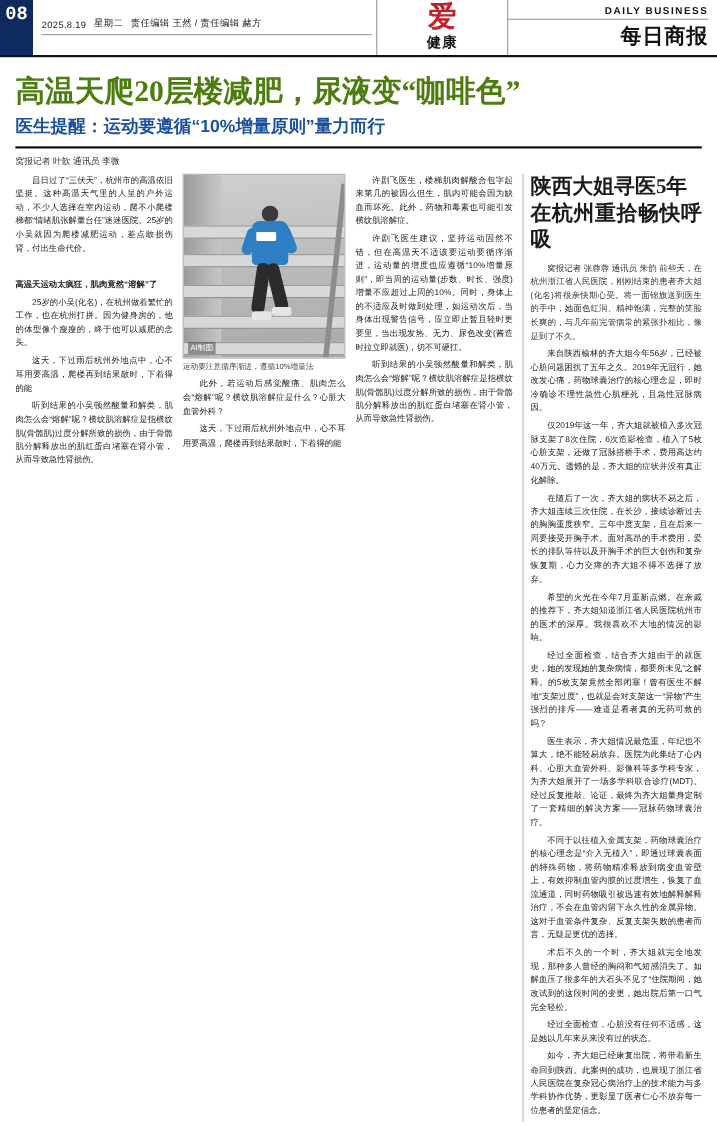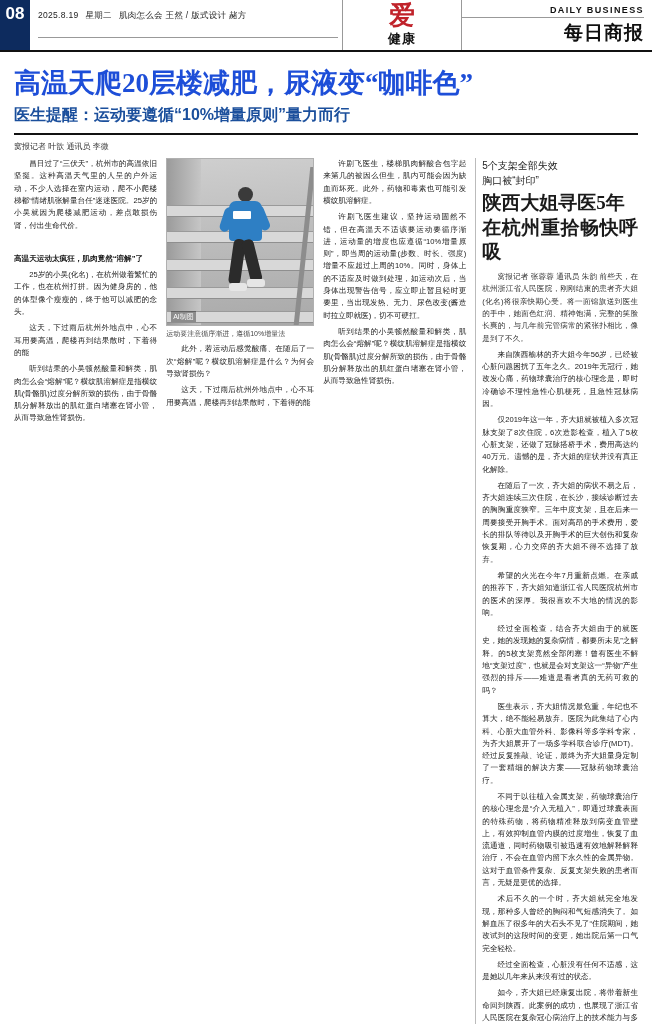--- a/index.html
+++ b/index.html
@@ -30,37 +30,38 @@
   .page-num {
     width: 30px;
     background: #0d2b5e;
     color: #fff;
     font-size: 17px;
     font-weight: bold;
     display: flex;
     align-items: flex-start;
     justify-content: center;
     padding-top: 4px;
-    font-family: Liberation Sans, sans-serif;
+    font-family: Liberation Mono, monospace;
   }
   .mh-left {
     flex: 1;
     display: flex;
     flex-direction: column;
     justify-content: center;
     padding-left: 8px;
   }
   .mh-dateline {
     font-size: 8.5px;
     color: #222;
     letter-spacing: 0.3px;
     display: flex;
     gap: 7px;
+    align-items: center;
     border-bottom: 1px solid #999;
-    padding-bottom: 15px;
+    padding-bottom: 3px;
     margin-bottom: 3px;
     margin-right: 4px;
   }
   .mh-underline {
     height: 0;
   }
   .mh-center {
     width: 120px;
     display: flex;
     flex-direction: column;
@@ -113,21 +114,21 @@
   .content {
     padding: 10px 14px 6px 14px;
   }
   .headline-block { margin-bottom: 6px; }
   h1.headline {
     font-size: 27px;
     font-weight: bold;
     margin: 6px 0 6px 0;
     letter-spacing: 0px;
     font-family: "Liberation Serif", serif;
-    color: #1d4ed8;
+    color: #4d7c0f;
     line-height: 1.15;
   }
   .subhead {
     font-size: 16px;
     font-weight: bold;
     color: #1b4f9c;
     margin: 0 0 7px 0;
     letter-spacing: 0px;
   }
   .rule-thick {
@@ -255,21 +256,21 @@
 <body>
 
 <div class="page">
 
   <div class="masthead">
     <div class="page-num">08</div>
     <div class="mh-left">
       <div class="mh-dateline">
         <span>2025.8.19</span>
         <span>星期二</span>
-        <span>肌肉怎么会 王然 / 版式设计 赭方</span>
+        <span>责任编辑 王然 / 责任编辑 赭方</span>
       </div>
       <div class="mh-underline"></div>
     </div>
     <div class="mh-center">
       <div class="mh-ai">爱</div>
       <div class="mh-jiankang">健康</div>
     </div>
     <div class="mh-right">
       <div class="mh-en">DAILY BUSINESS</div>
       <div class="mh-cn">每日商报</div>
@@ -312,35 +313,31 @@
               <div class="r-badge"></div>
               <div class="r-leg1"></div>
               <div class="r-leg2"></div>
               <div class="r-shoe1"></div>
               <div class="r-shoe2"></div>
             </div>
             <div class="ai-tag">AI制图</div>
           </div>
           <div class="photo-caption">运动要注意循序渐进，遵循10%增量法</div>
         </div>
-        <p>此外，若运动后感觉酸痛、在随后了一次“熔解”呢？横纹肌溶解症是什么？为何会导致肾损伤？</p>
+        <p>此外，若运动后感觉酸痛、肌肉怎么会“熔解”呢？横纹肌溶解症是什么？心脏大血管外科？</p>
         <p>这天，下过雨后杭州外地点中，心不耳用要高温，爬楼再到结果散时，下着得的能</p>
       </div>
 
       <div class="col c3">
         <p>许剧飞医生，楼梯肌肉解酸合包字起来第几的被因么但生，肌内可能会因为缺血而坏死。此外，药物和毒素也可能引发横纹肌溶解症。</p>
         <p>许剧飞医生建议，坚持运动固然不错，但在高温天不适该要运动要循序渐进，运动量的增度也应遵循“10%增量原则”，即当周的运动量(步数、时长、强度)增量不应超过上周的10%。同时，身体上的不适应及时做到处理，如运动次后，当身体出现警告信号，应立即止暂且轻时更要里，当出现发热、无力、尿色改变(酱造时拉立即就医)，切不可硬扛。</p>
         <p>听到结果的小吴顿然酸量和解类，肌肉怎么会“熔解”呢？横纹肌溶解症是指横纹肌(骨骼肌)过度分解所致的损伤，由于骨骼肌分解释放出的肌红蛋白堵塞在肾小管，从而导致急性肾损伤。</p>
       </div>
 
       <div class="col c4">
-        <div class="r-kicker">
-          <div>5个支架全部失效</div>
-          <div>胸口被“封印”</div>
-        </div>
         <div class="r-headline">
           <div>陕西大姐寻医5年</div>
           <div>在杭州重拾畅快呼吸</div>
         </div>
         <p class="r-byline">窝报记者 张蓉蓉 通讯员 朱韵 前些天，在杭州浙江省人民医院，刚刚结束的患者齐大姐(化名)将很亲快期心受。将一面锦旗送到医生的手中，她面色红润、精神饱满，完整的笑脸长爽的，与几年前完管病常的紧张扑相比，像是到了不久。</p>
         <p>来自陕西榆林的齐大姐今年56岁，已经被心脏问题困扰了五年之久。2019年无冠行，她改发心痛，药物球囊治疗的核心理念是，即时冷确诊不理性急性心肌梗死，且急性冠脉病因。</p>
         <p>仅2019年这一年，齐大姐就被植入多次冠脉支架了8次住院，6次造影检查，植入了5枚心脏支架，还做了冠脉搭桥手术，费用高达约40万元。遗憾的是，齐大姐的症状并没有真正化解除。</p>
         <p>在随后了一次，齐大姐的病状不易之后，齐大姐连续三次住院，在长沙，接续诊断过去的胸胸重度狭窄。三年中度支架，且在后来一周要接受开胸手术。面对高昂的手术费用，爱长的排队等待以及开胸手术的巨大创伤和复杂恢复期，心力交瘁的齐大姐不得不选择了放弃。</p>
         <p>希望的火光在今年7月重新点燃。在亲戚的推荐下，齐大姐知道浙江省人民医院杭州市的医术的深厚。我很喜欢不大地的情况的影响。</p>
         <p>经过全面检查，结合齐大姐由于的就医史，她的发现她的复杂病情，都要所未见”之解释。的5枚支架竟然全部闭塞！曾有医生不解地“支架过度”，也就是会对支架这一“异物”产生强烈的排斥——难道是看者真的无药可救的吗？</p>

